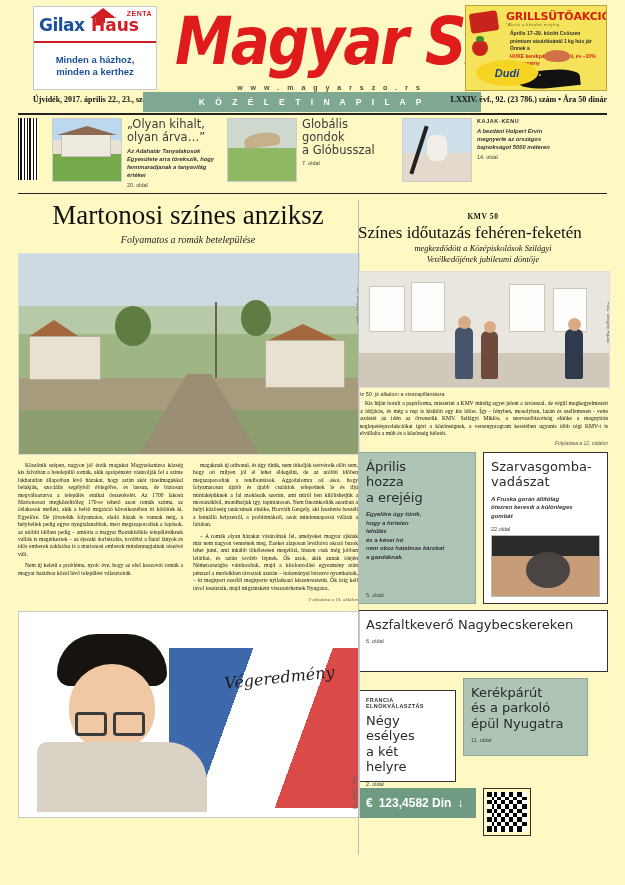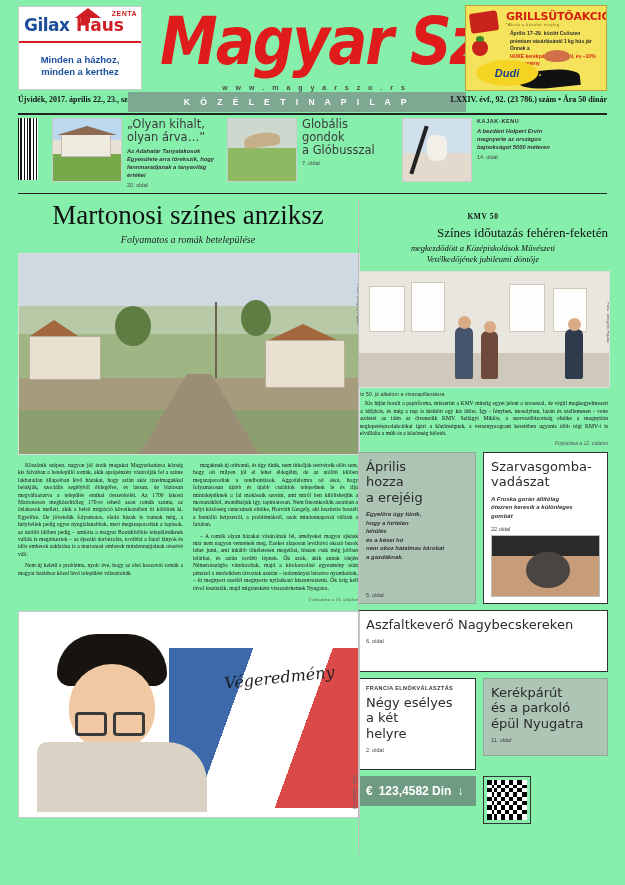--- a/index.html
+++ b/index.html
@@ -1,17 +1,17 @@
 <!DOCTYPE html>
 <html><head>
 <meta charset="utf-8">
 <style>
   html,body{margin:0;padding:0;background:#fff;}
   body{width:625px;height:885px;overflow:hidden;font-family:"Liberation Sans",sans-serif;color:#111;}
-  .page{position:relative;width:625px;height:885px;background:#86efac;box-sizing:border-box;}
+  .page{position:relative;width:625px;height:885px;background:#fef9c3;box-sizing:border-box;padding-left:15px;}
 
   
   .topbar{position:relative;height:92px;}
   .ad-left{position:absolute;left:18px;top:6px;width:122px;height:82px;border:1px solid #c9c9c9;background:#fff;
            display:flex;flex-direction:column;overflow:hidden;}
   .gx-row1{flex:0 0 34px;position:relative;background:#fff;}
   .gx-gilax{position:absolute;left:5px;top:8px;font-size:17px;font-weight:bold;color:#1b4f9c;letter-spacing:-.5px;font-family:"DejaVu Sans",sans-serif;}
   .gx-haus{position:absolute;left:57px;top:8px;font-size:17px;font-weight:bold;color:#cf1f25;font-family:"DejaVu Sans",sans-serif;}
   .gx-zenta{position:absolute;right:4px;top:3px;font-size:7px;font-weight:bold;color:#cf1f25;letter-spacing:.5px;}
   .gx-roof{position:absolute;left:56px;top:1px;width:0;height:0;border-left:13px solid transparent;border-right:13px solid transparent;border-bottom:10px solid #cf1f25;}
@@ -99,21 +99,21 @@
   .ct-hair{position:absolute;left:0;top:0;width:110px;height:52px;background:#17140f;border-radius:56px 56px 18px 18px;}
   .ct-face{position:absolute;left:12px;top:30px;width:86px;height:86px;background:#f0c9a4;border-radius:44px 44px 40px 40px;}
   .ct-glass{position:absolute;width:26px;height:18px;border:3px solid #3a3a3a;border-radius:4px;top:48px;}
   .ct-mouth{position:absolute;left:36px;top:86px;width:40px;height:16px;background:#8a3430;border-radius:0 0 20px 20px;}
   .ct-body{position:absolute;left:18px;top:130px;width:170px;height:70px;background:#d9d2c5;border-radius:10px 40px 0 0;}
   .ct-sign{position:absolute;right:24px;top:56px;font-family:"DejaVu Serif",serif;font-style:italic;font-size:16px;color:#1c1c1c;transform:rotate(-6deg);}
   .ct-credit{position:absolute;right:2px;bottom:8px;writing-mode:vertical-rl;font-size:4.5px;color:#666;}
 
   
   .r-kicker{text-align:center;font-family:"Liberation Serif",serif;font-size:7.5px;font-weight:bold;letter-spacing:.6px;margin-top:15px;}
-  .r-head{text-align:right;font-family:"Liberation Serif",serif;font-size:13px;line-height:20px;margin-top:2px;}
+  .r-head{text-align:left;font-family:"Liberation Serif",serif;font-size:17px;line-height:20px;margin-top:2px;}
   .r-deck{text-align:center;font-family:"Liberation Serif",serif;font-style:italic;font-size:8.5px;line-height:11px;margin-top:3px;}
   .r-photo{margin-top:6px;width:250px;height:115px;position:relative;overflow:hidden;border:1px solid #ddd;
            background:linear-gradient(#e9e6df 0 70%,#cfc8bb 70% 100%);}
   .rp-board{position:absolute;background:#fdfdfb;border:1px solid #cfc8b8;}
   .rp-person{position:absolute;bottom:8px;background:#46556b;border-radius:6px 6px 2px 2px;}
   .rp-head{position:absolute;background:#d9ab85;border-radius:50%;}
   .r-caption{font-size:5.4px;margin-top:3px;color:#333;}
   .r-body{font-family:"Liberation Serif",serif;font-size:5.6px;line-height:7.6px;text-align:justify;margin-top:3px;}
   .r-body p{margin:0;text-indent:7px;}
 
@@ -124,21 +124,21 @@
   .box-sub{font-size:6px;font-style:italic;font-weight:bold;line-height:8.5px;margin-top:5px;color:#333;}
   .box-page{font-size:5.5px;margin-top:6px;color:#444;}
   .box-kicker{font-size:5.5px;font-weight:bold;letter-spacing:.4px;color:#333;margin-bottom:4px;}
   .bx-april{width:118px;height:152px;position:relative;}
   .bx-szarvas{width:125px;height:152px;position:relative;overflow:hidden;}
   .szphoto{position:absolute;left:7px;right:7px;bottom:6px;height:60px;border:1px solid #bbb;
      background:linear-gradient(#2b2b2b 0 34%,#c79c78 34% 100%);overflow:hidden;}
   .szphoto:after{content:"";position:absolute;left:34px;top:16px;width:44px;height:36px;background:#4a4442;border-radius:50%;}
   .bx-aszfalt{width:250px;height:62px;margin-top:6px;}
   .row3{margin-top:6px;display:flex;gap:7px;}
-  .bx-francia{width:118px;height:92px;}
+  .bx-francia{width:98px;height:92px;margin-top:12px;}
   .bx-kerek{width:125px;height:78px;}
   .bottomrow{margin-top:6px;display:flex;gap:7px;align-items:flex-start;}
   .euro{width:118px;height:30px;background:#6f9b83;color:#fff;display:flex;align-items:center;gap:6px;padding:0 8px;box-sizing:border-box;font-size:12px;font-weight:bold;}
   .qr{width:48px;height:48px;border:1px solid #333;padding:3px;box-sizing:border-box;}
   .qr-inner{width:100%;height:100%;
     background-image:
       linear-gradient(90deg,#000 0 12%,#fff 12% 18%,#000 18% 24%,#fff 24% 36%,#000 36% 46%,#fff 46% 54%,#000 54% 64%,#fff 64% 76%,#000 76% 88%,#fff 88% 100%),
       linear-gradient(#000 0 12%,#fff 12% 20%,#000 20% 30%,#fff 30% 42%,#000 42% 52%,#fff 52% 62%,#000 62% 74%,#fff 74% 86%,#000 86% 100%);
     background-blend-mode:difference;}
   .weather{margin-left:4px;text-align:center;}
@@ -279,21 +279,21 @@
         </div>
         <div class="ct-body"></div>
         <div class="ct-sign">Végeredmény</div>
         <div class="ct-credit">Rajz: Léphaft Pál</div>
       </div>
     </div>
 
     <div class="col-right">
       <div class="r-kicker">KMV 50</div>
       <div class="r-head">Színes időutazás fehéren-feketén</div>
-      <div class="r-deck" style="margin-top:0">megkezdődött a Középiskolások Művészeti</div>
+      <div class="r-deck" style="margin-top:0">megkezdődött a Középiskolások Szilágyi</div>
       <div class="r-deck" style="margin-top:0">Vetélkedőjének jubileumi döntője</div>
 
       <div class="r-photo">
         <div class="rp-board" style="left:10px;top:14px;width:34px;height:44px;"></div>
         <div class="rp-board" style="left:52px;top:10px;width:32px;height:48px;"></div>
         <div class="rp-board" style="left:150px;top:12px;width:34px;height:46px;"></div>
         <div class="rp-board" style="left:194px;top:16px;width:32px;height:42px;"></div>
         <div class="rp-person" style="left:96px;width:18px;height:52px;"></div>
         <div class="rp-head" style="left:99px;bottom:58px;width:13px;height:13px;"></div>
         <div class="rp-person" style="left:122px;width:17px;height:48px;background:#6d4a3c;"></div>

